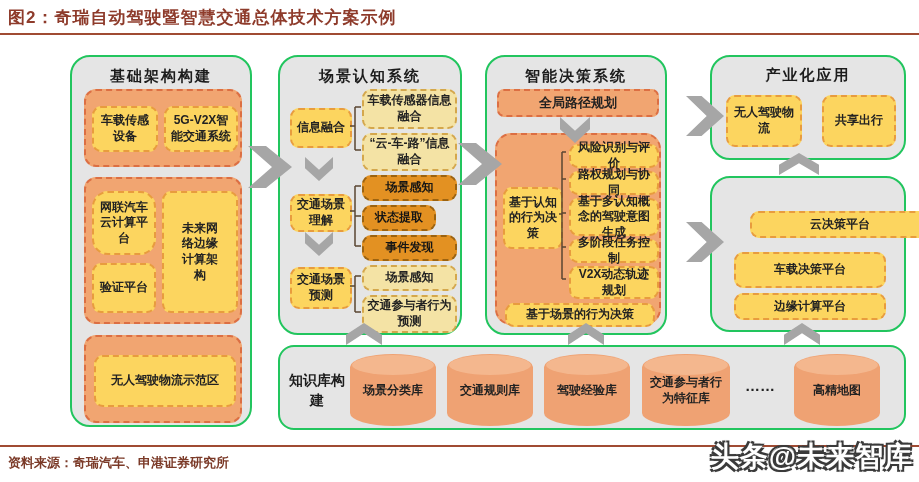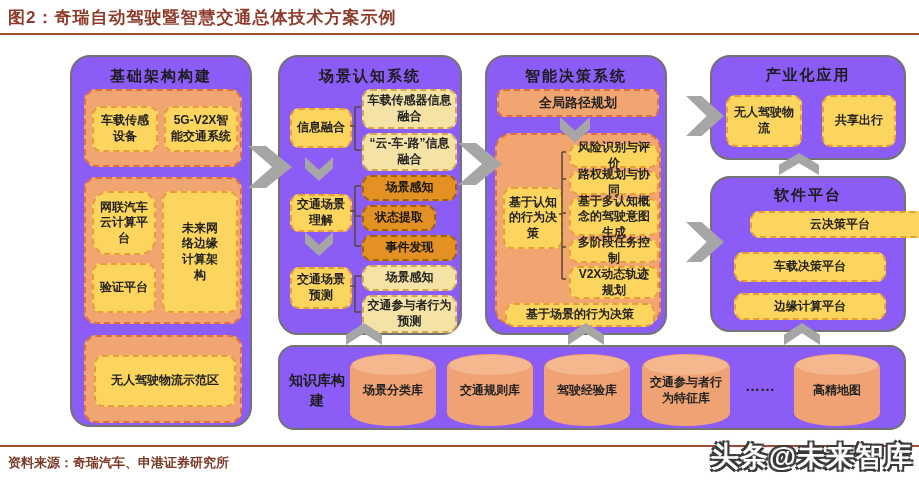--- a/index.html
+++ b/index.html
@@ -7,21 +7,21 @@
          font-family:"Liberation Sans",sans-serif;}
   .title{position:absolute;left:8px;top:6px;font-size:17px;font-weight:bold;color:#8E3B2B;letter-spacing:1px;}
   .rule{position:absolute;left:0;width:919px;background:#A04B33;}
   .rule-top{top:33px;height:2px;}
   .rule-bottom{top:445px;height:2px;}
   .source{position:absolute;left:8px;top:454px;font-size:13px;color:#7B3A28;
           font-family:"Liberation Serif",serif;font-weight:bold;}
   .watermark{position:absolute;right:6px;top:438px;font-size:28px;font-weight:bold;color:#ffffff;z-index:9;
              letter-spacing:1px;
              text-shadow:2px 2px 0 #3a3a3a,-2px -2px 0 #3a3a3a,2px -2px 0 #3a3a3a,-2px 2px 0 #3a3a3a,0 0 3px #3a3a3a;}
-  .panel{position:absolute;background:#8b5cf6;border:2px solid #737373;border-radius:20px;box-sizing:border-box;}
+  .panel{position:absolute;background:#e5e5e5;border:2px solid #22c55e;border-radius:20px;box-sizing:border-box;}
   .phdr{position:absolute;top:10px;left:0;right:0;text-align:center;font-weight:bold;font-size:15px;
         color:#1c1c1c;letter-spacing:2px;}
   .subgroup{position:absolute;background:#F1A571;border:2px dashed #DC6F43;border-radius:12px;box-sizing:border-box;}
   .bx{position:absolute;display:flex;align-items:center;justify-content:center;text-align:center;
       font-weight:bold;font-size:12px;line-height:1.3;color:#222;border-radius:9px;box-sizing:border-box;
       padding:1px 3px;word-break:break-all;}
   .ybox{background:#FCD55F;border:2px dashed #E89C3E;}
   .cbox{background:#F4E3A5;border:2px dashed #D4A74C;}
   .dbox{background:#E39122;border:2px dashed #9C6310;color:#151515;}
   .obox{background:#F1A571;border:2px dashed #DC6F43;font-size:13px;}
@@ -93,23 +93,22 @@
     </div>
   </div>
 
   <div class="panel" style="left:710px;top:55px;width:196px;height:105px;">
     <div class="phdr" style="top:9px;">产业化应用</div>
     <div class="bx ybox" style="left:14px;top:38px;width:76px;height:52px;">无人驾驶物流</div>
     <div class="bx ybox" style="left:110px;top:38px;width:74px;height:52px;">共享出行</div>
   </div>
 
   <div class="panel" style="left:710px;top:176px;width:196px;height:156px;">
-    <div class="phdr" style="top:8px;">软件平台</div>
     <div class="bx ybox" style="left:38px;top:33px;width:180px;height:27px;">云决策平台</div>
-    <div class="bx ybox" style="left:22px;top:74px;width:152px;height:30px;">车载决策平台</div>
+    <div class="bx ybox" style="left:22px;top:74px;width:152px;height:36px;">车载决策平台</div>
     <div class="bx ybox" style="left:22px;top:115px;width:152px;height:27px;">边缘计算平台</div>
   </div>
 
   <div class="panel" style="left:278px;top:345px;width:628px;height:85px;border-radius:16px;">
     <div class="kb-label">知识库构建</div>
     <div class="cyl" style="left:70px;top:7px;width:86px;height:72px;">
       <span>场景分类库</span>
     </div>
     <div class="cyl" style="left:167px;top:7px;width:86px;height:72px;">
       <span>交通规则库</span>

